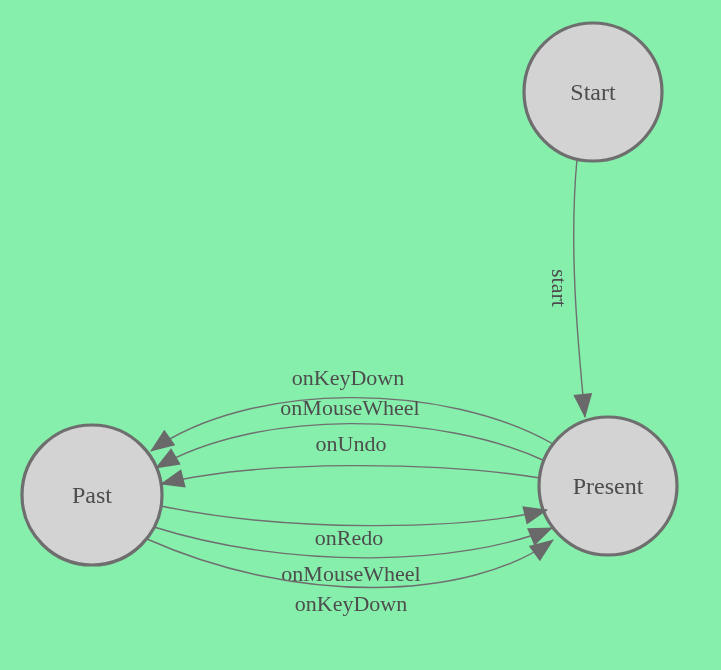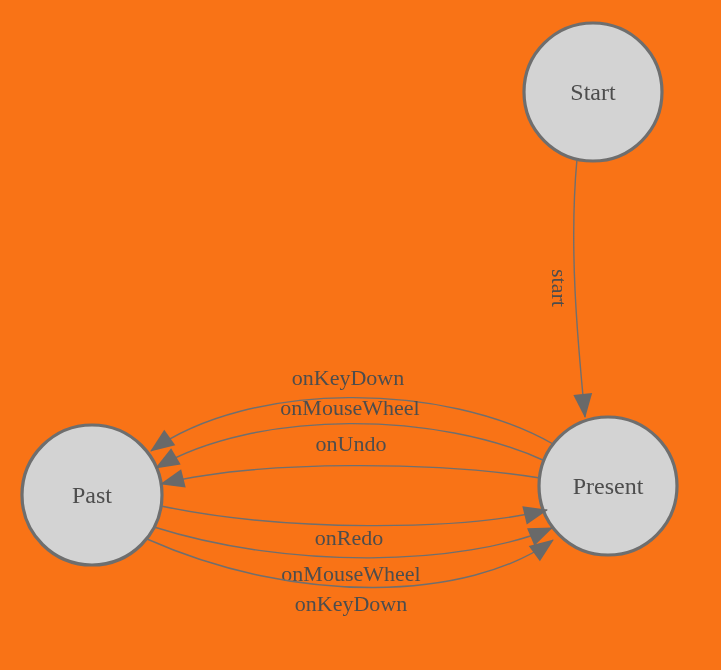--- a/index.html
+++ b/index.html
@@ -4,21 +4,21 @@
 <style>
   html, body {
     margin: 0;
     padding: 0;
     background: #ffffff;
   }
   .stage {
     position: relative;
     width: 721px;
     height: 670px;
-    background: #f97316;
+    background: #86efac;
     overflow: hidden;
   }
   svg {
     display: block;
     width: 721px;
     height: 670px;
   }
   svg text {
     font-family: "Liberation Serif", "DejaVu Serif", serif;
   }

